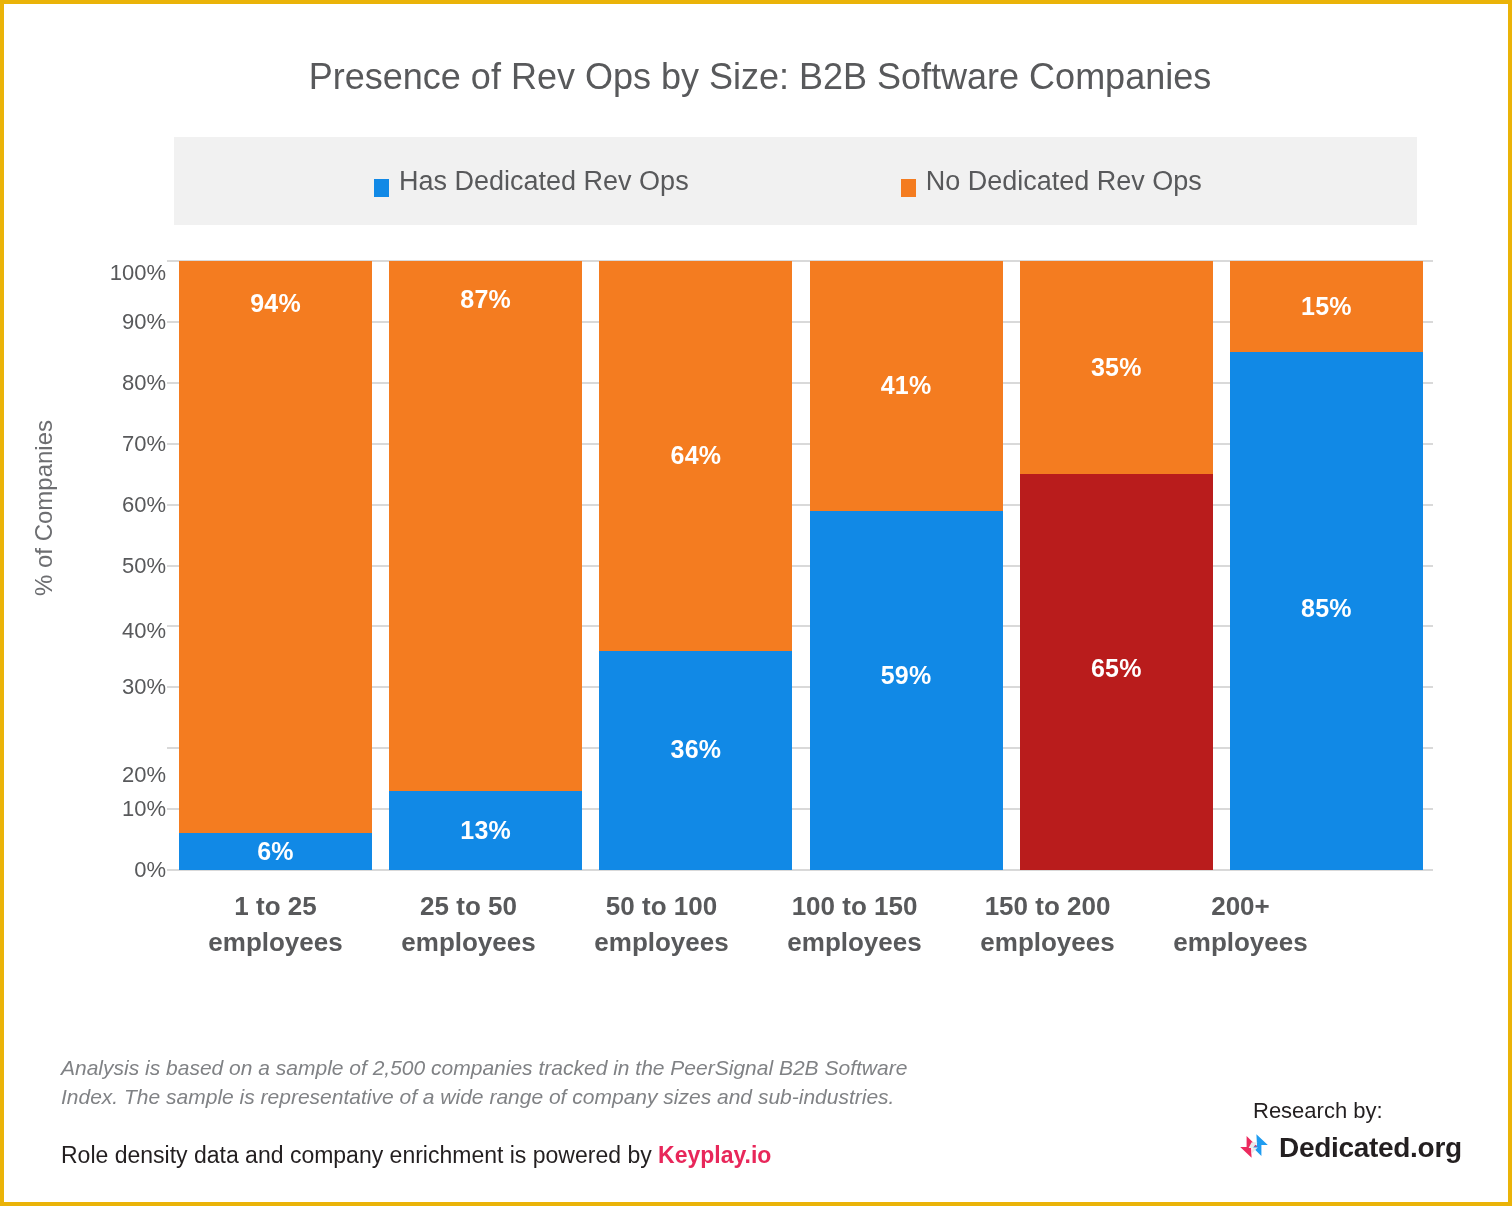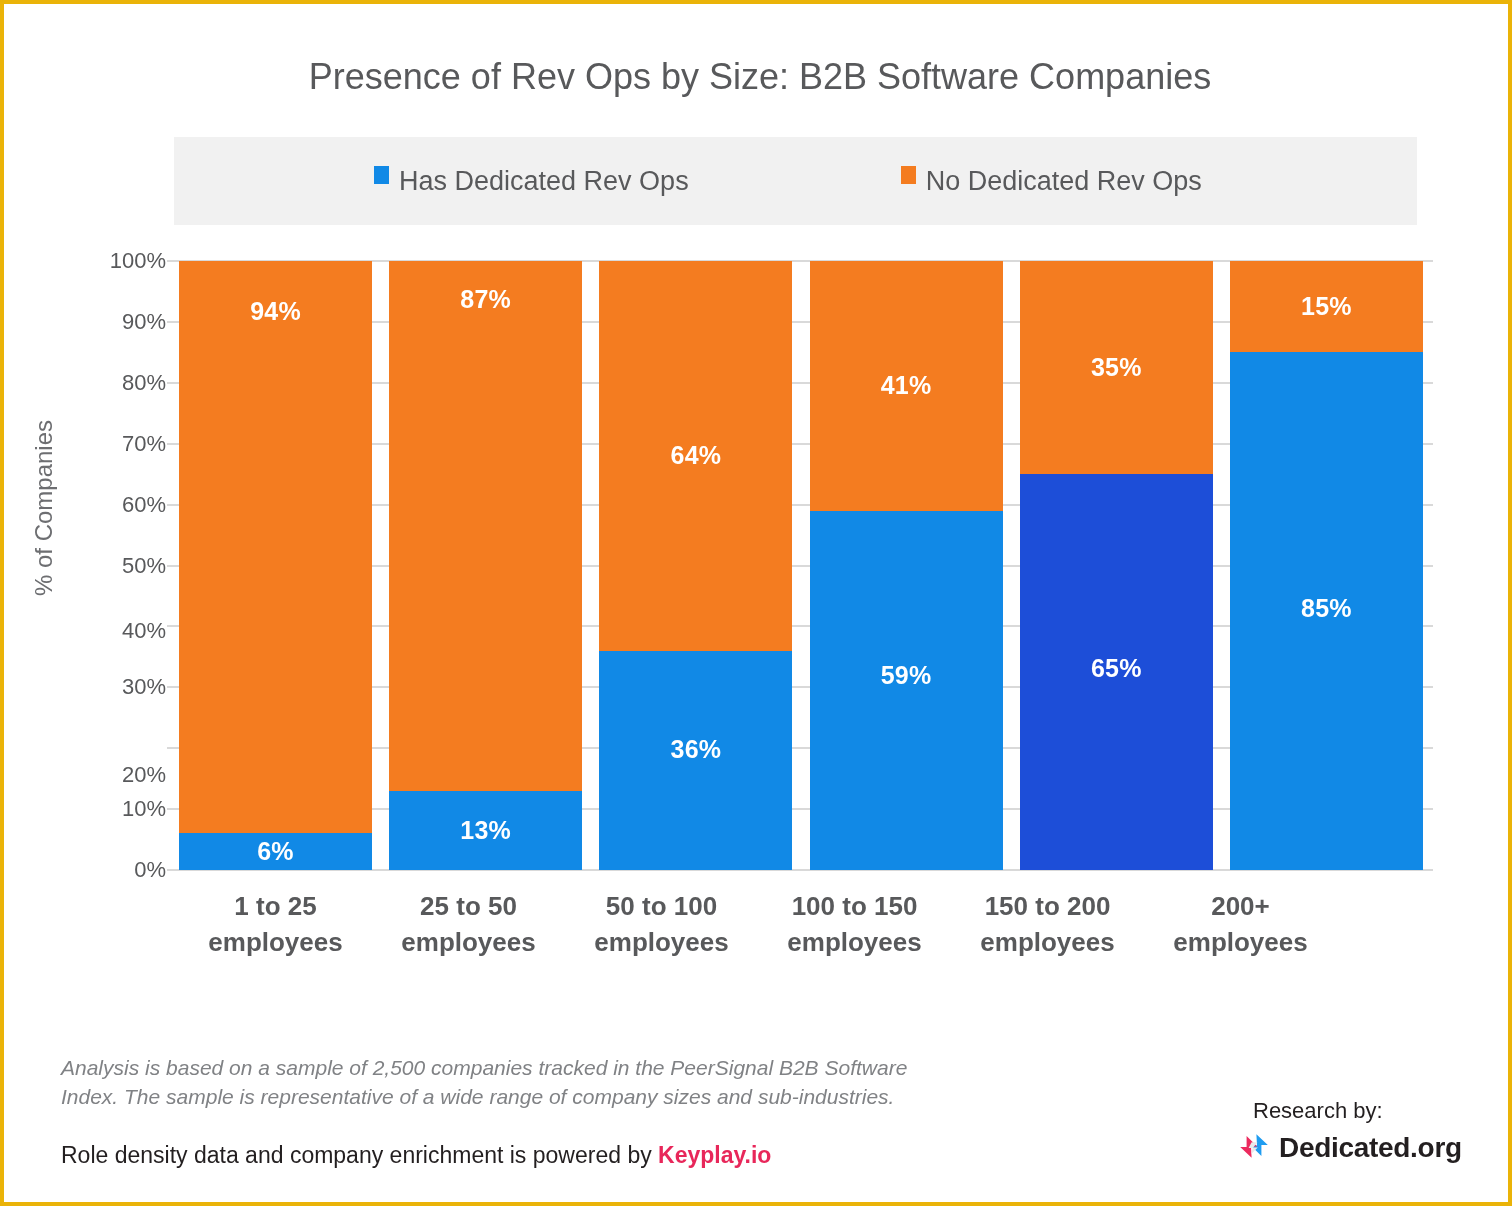--- a/index.html
+++ b/index.html
@@ -43,21 +43,21 @@
     left: 170px;
     top: 133px;
     width: 1243px;
     height: 88px;
     background: #f1f1f1;
     display: flex;
     align-items: center;
   }
   .legend-item {
     display: flex;
-    align-items: flex-start;
+    align-items: flex-end;
     white-space: nowrap;
   }
   #legend-item-0 { margin-left: 200px; }
   #legend-item-1 { margin-left: 212px; }
   .legend-swatch {
     width: 15px;
     height: 18px;
     margin-right: 10px;
     flex: 0 0 auto;
   }
@@ -226,21 +226,21 @@
       <span class="legend-label">Has Dedicated Rev Ops</span>
     </div>
     <div class="legend-item" id="legend-item-1">
       <span class="legend-swatch" id="legend-swatch-1" style="background: rgb(244, 124, 32);"></span>
       <span class="legend-label">No Dedicated Rev Ops</span>
     </div>
   </div>
 
   <div id="y-axis-title">% of Companies</div>
   <div id="y-axis-ticks">
-      <div class="y-tick" style="top: 0px; margin-left: 28px;">100%</div>
+      <div class="y-tick" style="top: 12px; margin-left: 28px;">100%</div>
       <div class="y-tick" style="top: 60.9px;">90%</div>
       <div class="y-tick" style="top: 121.8px;">80%</div>
       <div class="y-tick" style="top: 182.7px;">70%</div>
       <div class="y-tick" style="top: 243.6px;">60%</div>
       <div class="y-tick" style="top: 304.5px;">50%</div>
       <div class="y-tick" style="top: 370px;">40%</div>
       <div class="y-tick" style="top: 426.3px;">30%</div>
       <div class="y-tick" style="top: 514px;">20%</div>
       <div class="y-tick" style="top: 548.1px;">10%</div>
       <div class="y-tick" style="top: 609px;">0%</div>
@@ -256,21 +256,21 @@
         <div class="gridline" style="top: 303.5px;"></div>
         <div class="gridline" style="top: 364.4px;"></div>
         <div class="gridline" style="top: 425.3px;"></div>
         <div class="gridline" style="top: 486.2px;"></div>
         <div class="gridline" style="top: 547.1px;"></div>
         <div class="gridline" style="top: 608px;"></div>
       </div>
     <div id="bars">
         <div class="bar-col">
           <div class="seg" style="background: rgb(244, 124, 32); height: 572.46px; align-items: flex-start;">
-            <span class="seg-label" style="margin-top: 36px;">94%</span>
+            <span class="seg-label" style="margin-top: 28px;">94%</span>
           </div>
           <div class="seg" style="background: rgb(17, 137, 230); height: 36.54px;">
             <span class="seg-label">6%</span>
           </div>
         </div>
         <div class="bar-col">
           <div class="seg" style="background: rgb(244, 124, 32); height: 529.83px; align-items: flex-start;">
             <span class="seg-label" style="margin-top: 24px;">87%</span>
           </div>
           <div class="seg" style="background: rgb(17, 137, 230); height: 79.17px;">
@@ -290,21 +290,21 @@
             <span class="seg-label">41%</span>
           </div>
           <div class="seg" style="background: rgb(17, 137, 230); height: 359.31px; align-items: flex-start;">
             <span class="seg-label" style="margin-top: 150px;">59%</span>
           </div>
         </div>
         <div class="bar-col">
           <div class="seg" style="background: rgb(244, 124, 32); height: 213.15px; align-items: center;">
             <span class="seg-label">35%</span>
           </div>
-          <div class="seg" style="background: #1d4ed8; height: 395.85px; align-items: flex-start;">
+          <div class="seg" style="background: #b91c1c; height: 395.85px; align-items: flex-start;">
             <span class="seg-label" style="margin-top: 180px;">65%</span>
           </div>
         </div>
         <div class="bar-col">
           <div class="seg" style="background: rgb(244, 124, 32); height: 91.35px; align-items: center;">
             <span class="seg-label">15%</span>
           </div>
           <div class="seg" style="background: rgb(17, 137, 230); height: 517.65px; align-items: flex-start;">
             <span class="seg-label" style="margin-top: 242px;">85%</span>
           </div>

